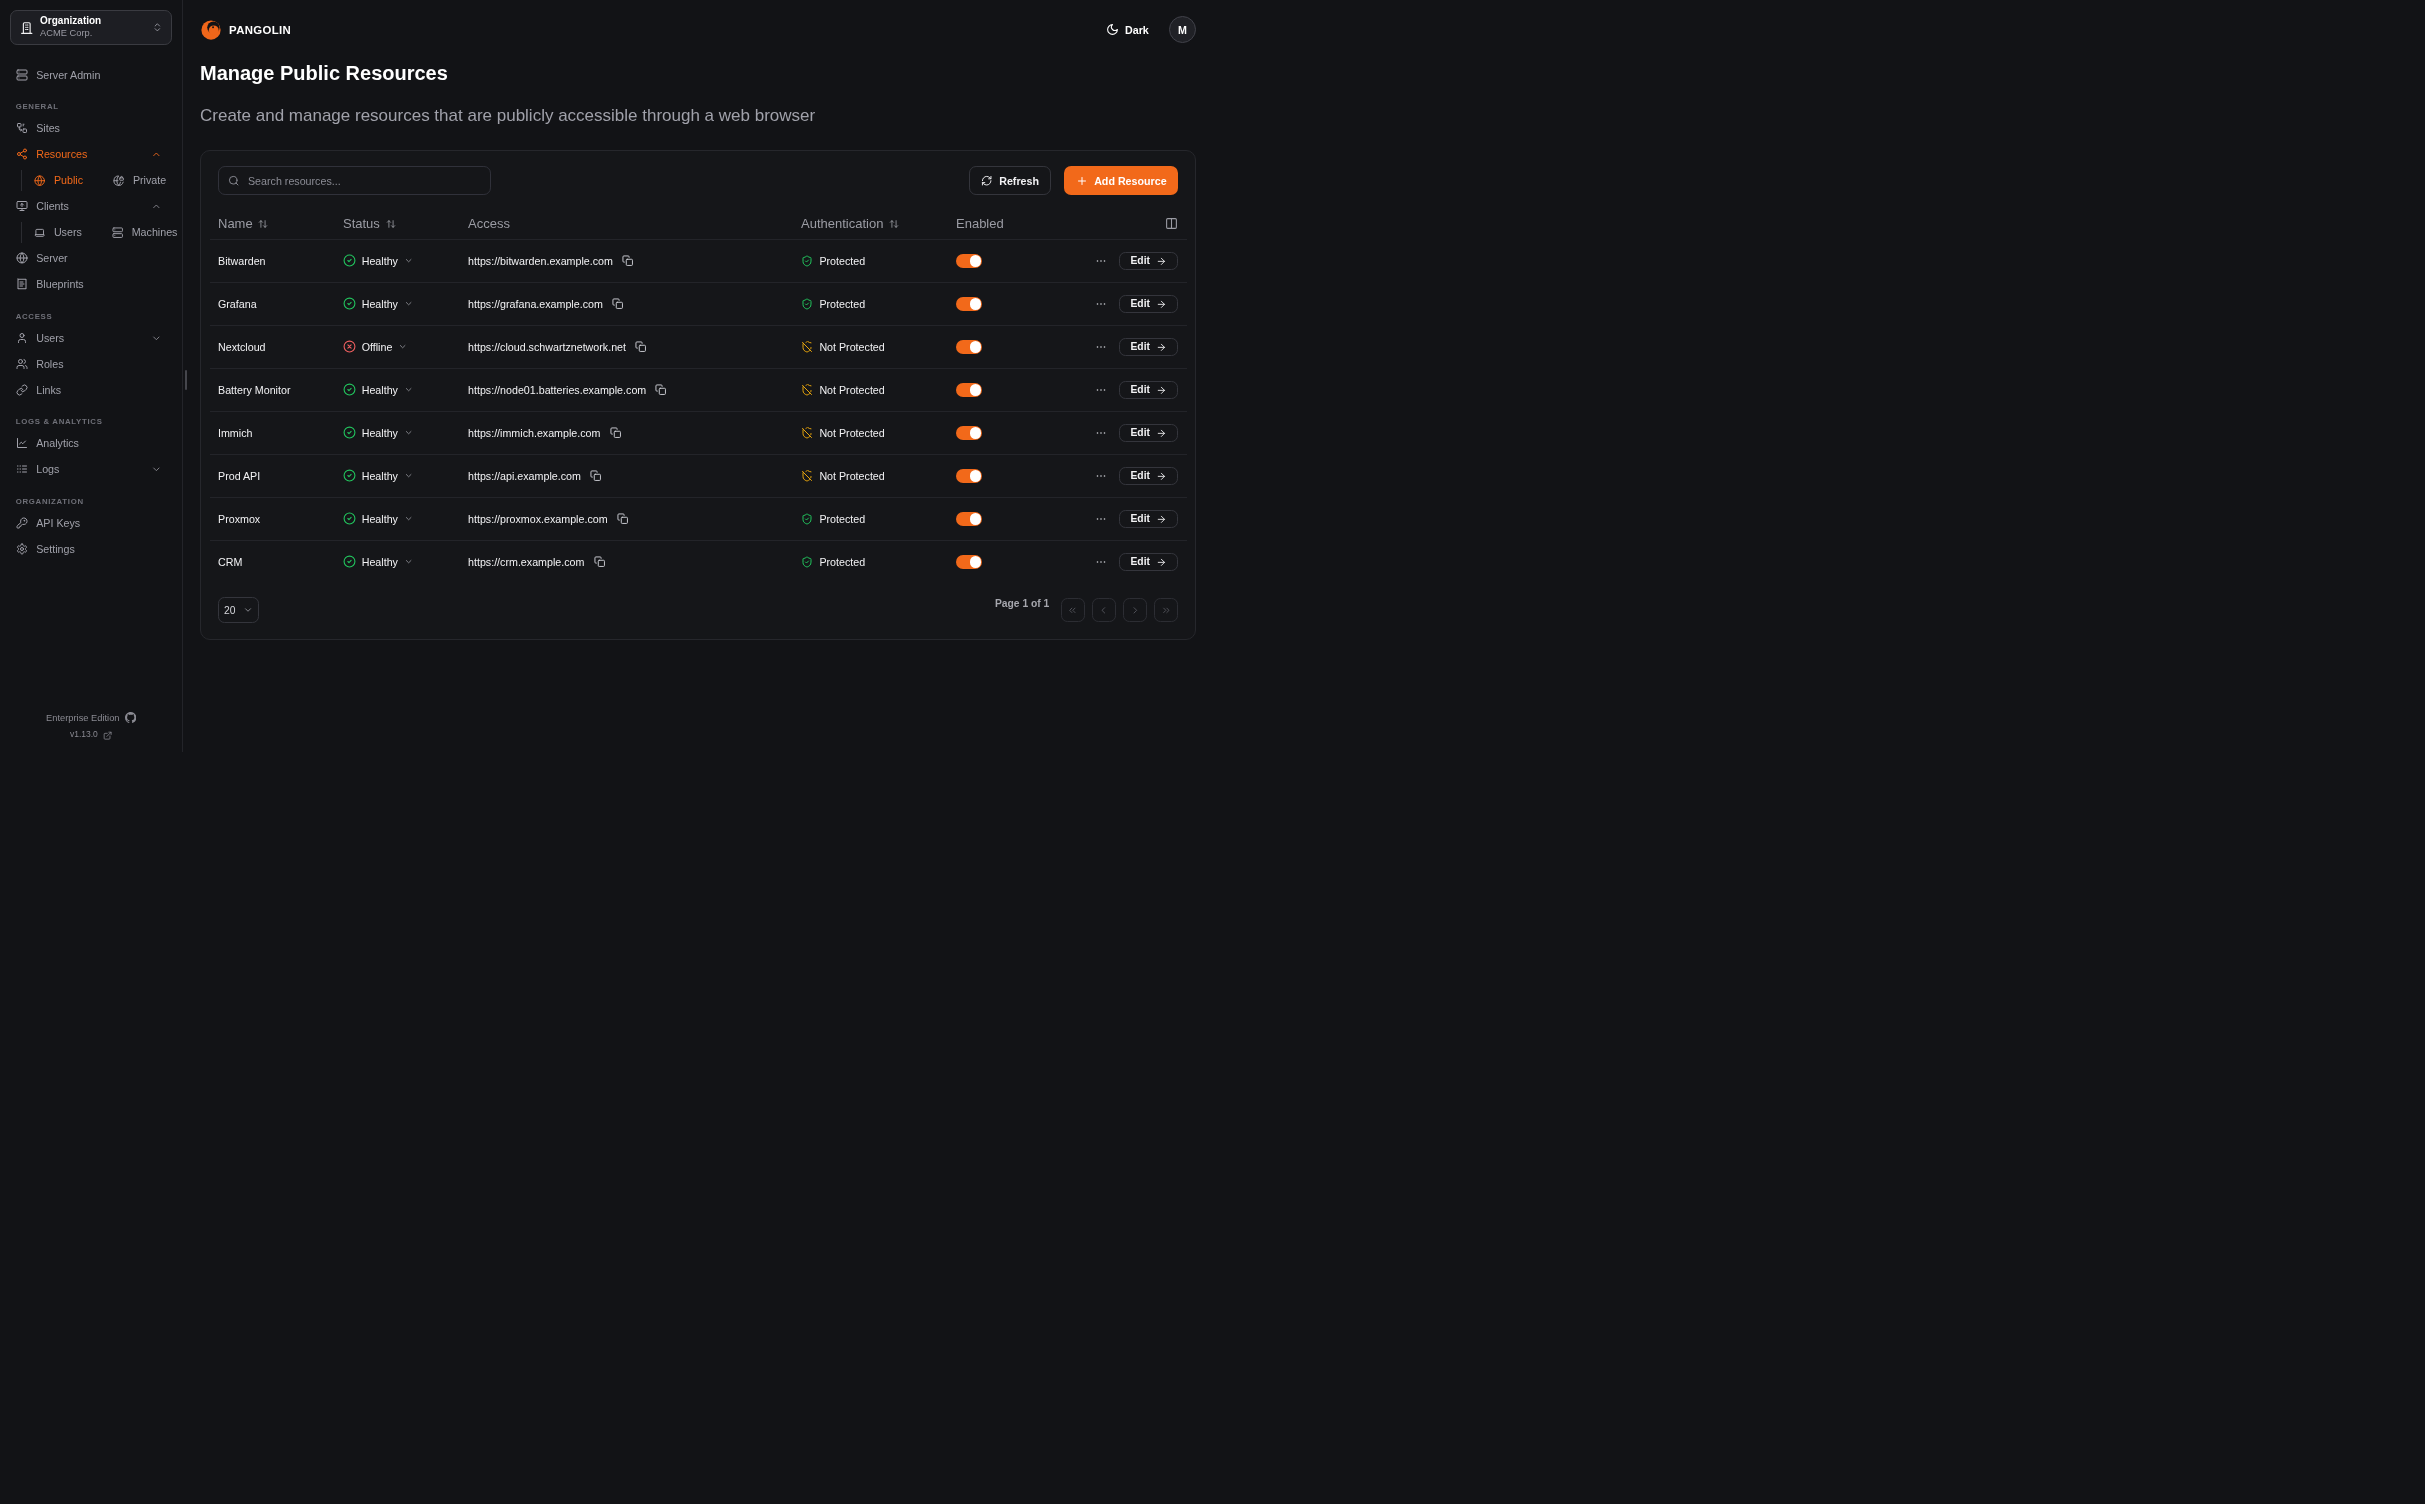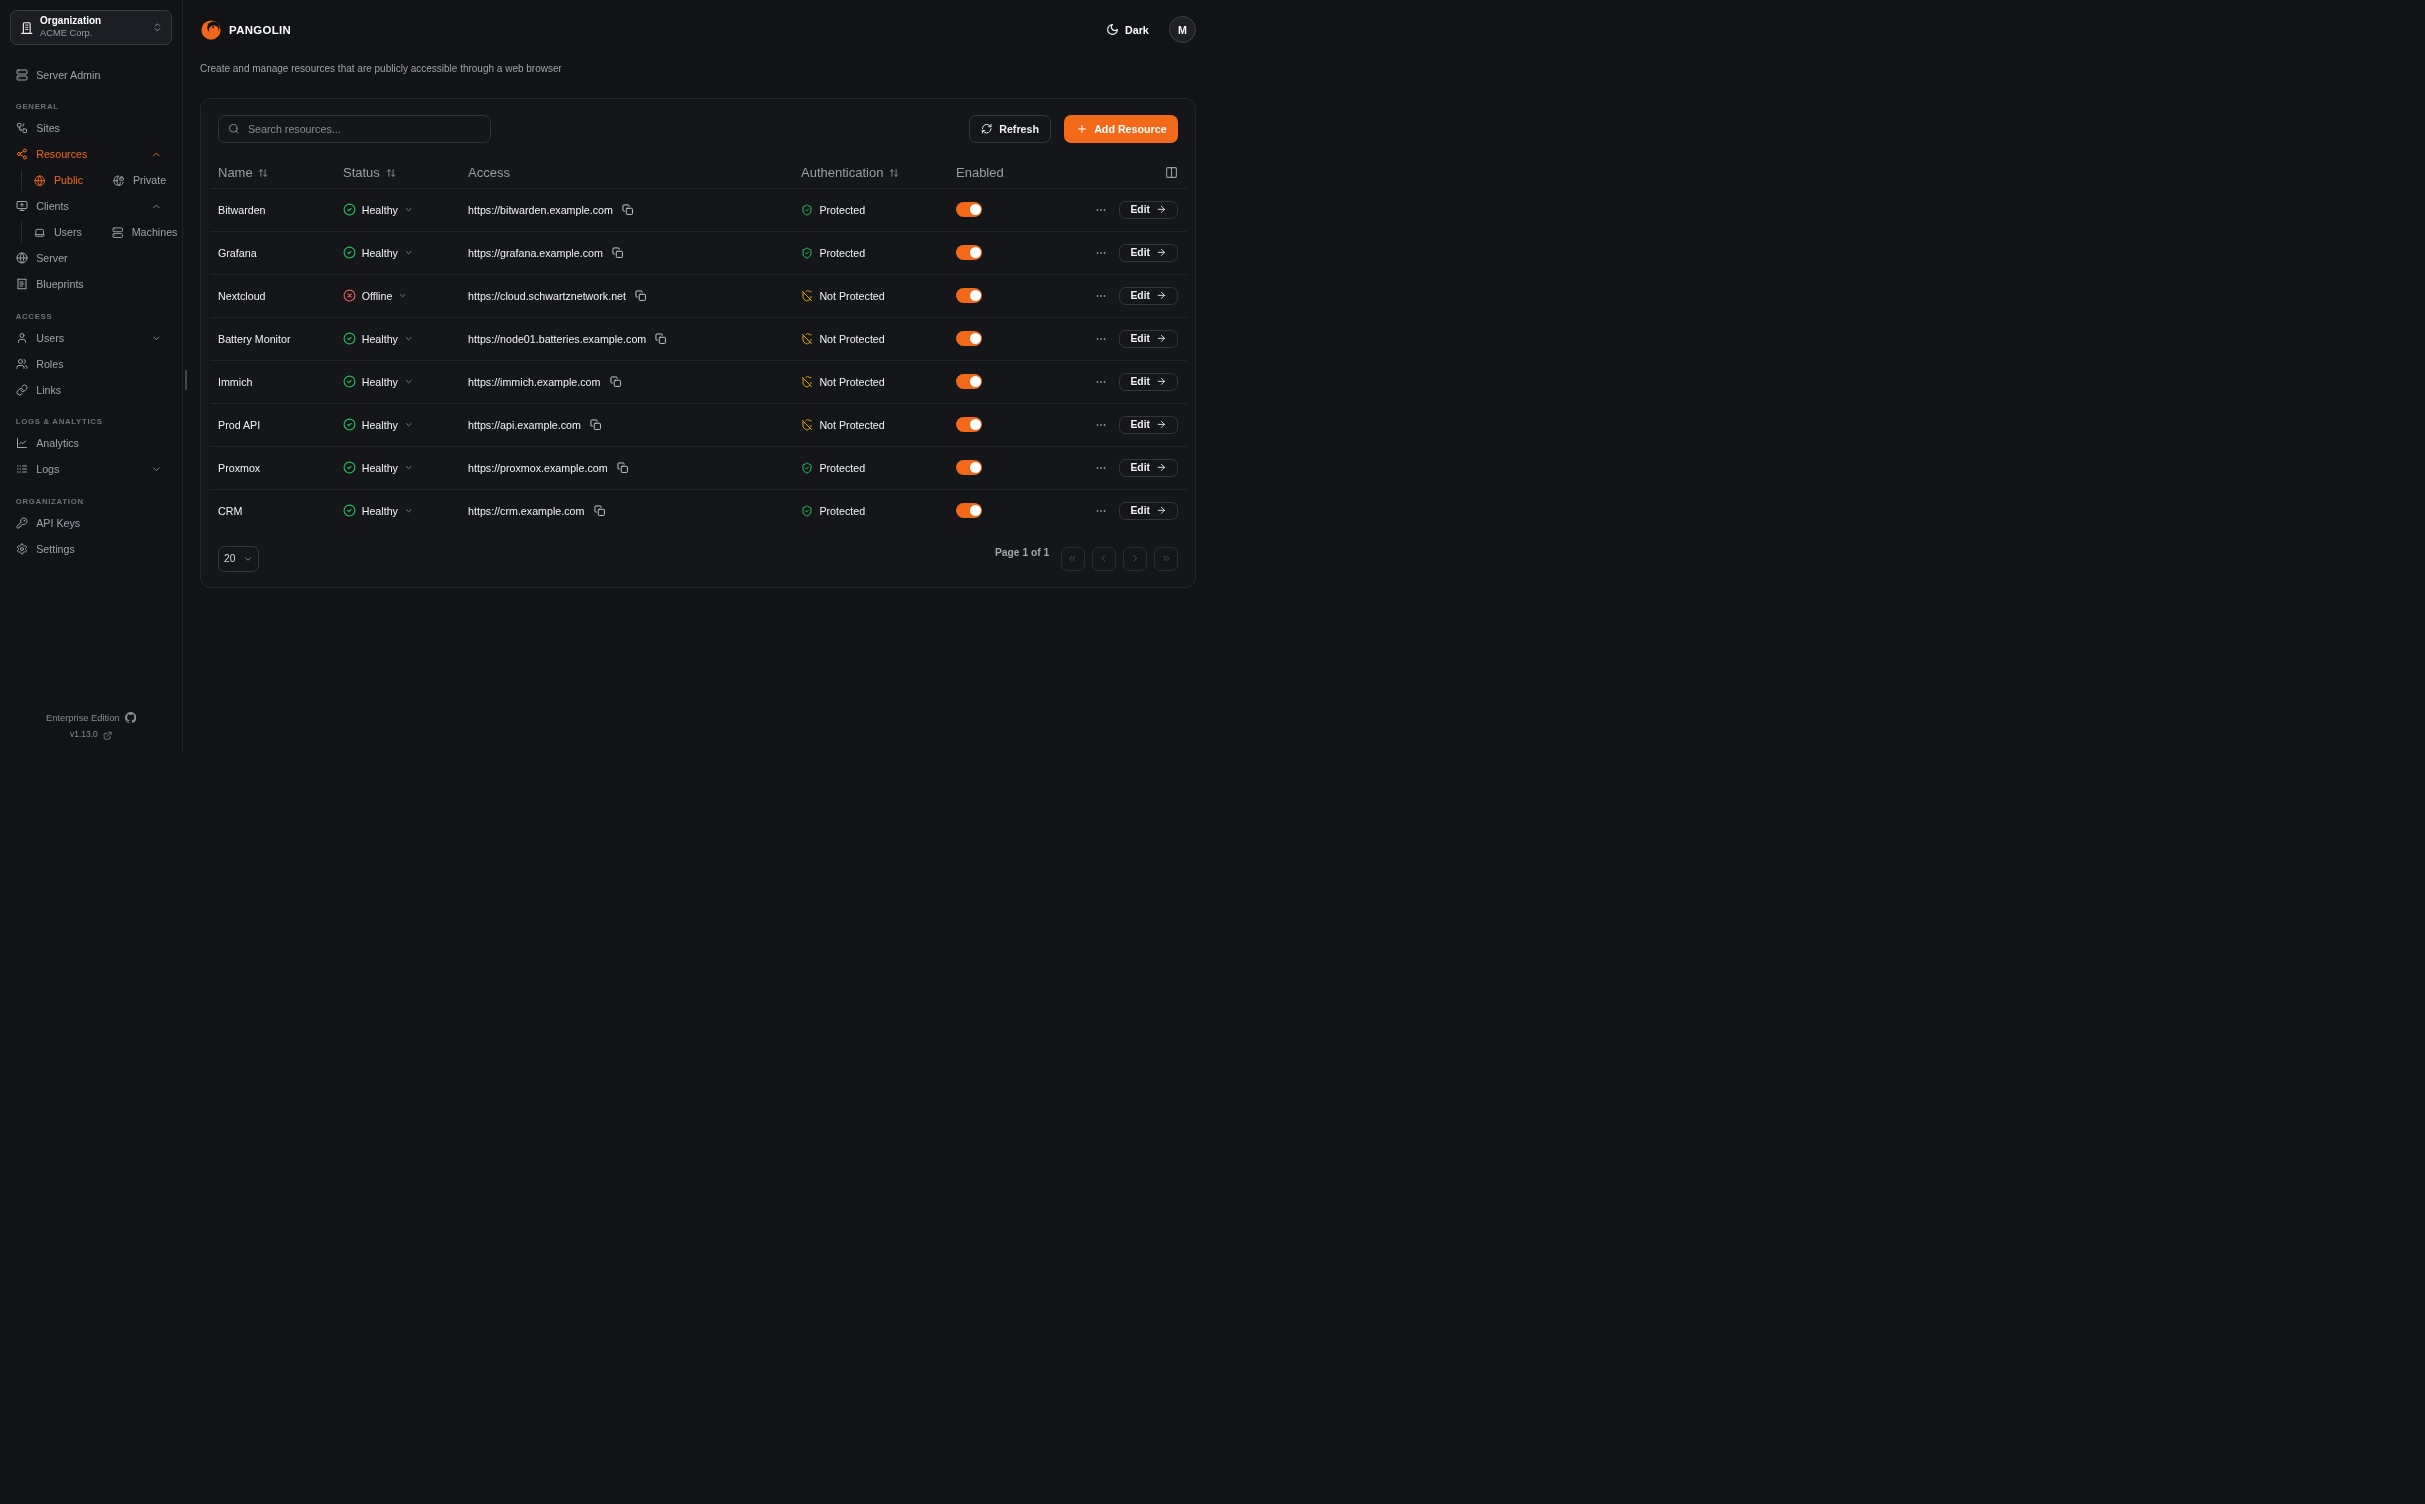--- a/index.html
+++ b/index.html
@@ -51,21 +51,21 @@
   .main-header{display:flex;justify-content:space-between;align-items:center;height:31px}
   .brand{display:flex;align-items:center;gap:7.1px}
   .brand-name{font-size:11.4px;font-weight:700;letter-spacing:.03em;color:#fff}
   .header-right{display:flex;align-items:center;gap:14.2px}
   .theme-btn{display:flex;align-items:center;gap:6.4px;background:none;border:none;color:#fff;
     font-size:10.7px;font-weight:600;cursor:pointer;font-family:inherit}
   .avatar{width:27px;height:27px;border-radius:50%;background:#202126;border:0.7px solid #41424a;
     display:flex;align-items:center;justify-content:center;font-weight:700;font-size:10.7px;color:#fff;cursor:pointer}
 
   .page-title{margin-top:17px;font-size:20px;font-weight:700;color:#fff}
-  .page-subtitle{margin-top:18px;font-size:10px;color:var(--muted)}
+  .page-subtitle{margin-top:7px;font-size:17px;color:var(--muted)}
 
   .card{margin-top:24px;background:var(--card);border:0.7px solid var(--line);border-radius:10px}
   .toolbar{display:flex;justify-content:space-between;align-items:center;padding:15.7px 17px 14.2px}
   .search{width:273px;height:28.5px;border:0.7px solid #30313a;border-radius:7.1px;display:flex;
     align-items:center;gap:7.1px;padding:0 8.5px;color:#8b8c95}
   .search input{flex:1;background:transparent;border:none;outline:none;color:var(--txt);
     font-size:10.7px;font-family:inherit}
   .search input::placeholder{color:#8b8c95}
   .toolbar-actions{display:flex;align-items:center;gap:13px}
   .btn{height:28.5px;border-radius:7.1px;display:inline-flex;align-items:center;gap:6.4px;
@@ -342,20 +342,21 @@
             <path d="M12 3a6 6 0 0 0 9 9 9 9 0 1 1-9-9Z"></path>
           </svg>
         <span>Dark</span>
       </button>
       <button class="avatar">
         <span>M</span>
       </button>
     </div>
   </div>
 
+  <h1 class="page-title">Manage Public Resources</h1>
   <div class="page-subtitle">Create and manage resources that are publicly accessible through a web browser</div>
 
   <section class="card">
     <div class="toolbar">
       <div class="search">
         <svg width="11.4" height="11.4" viewBox="0 0 24 24" fill="none" stroke="currentColor" stroke-width="2" stroke-linecap="round" stroke-linejoin="round">
             <circle cx="11" cy="11" r="8"></circle>
             <path d="m21 21-4.3-4.3"></path>
           </svg>
         <input type="text" placeholder="Search resources..." style="">

